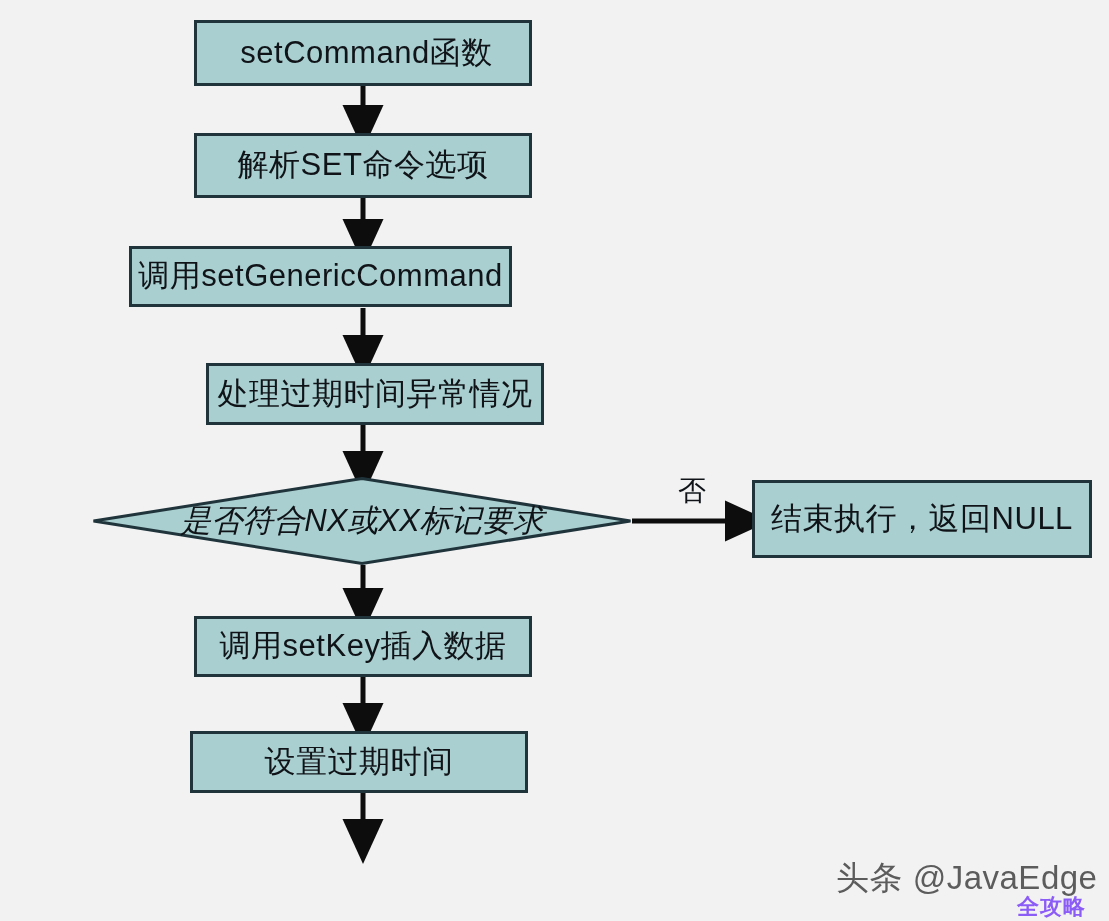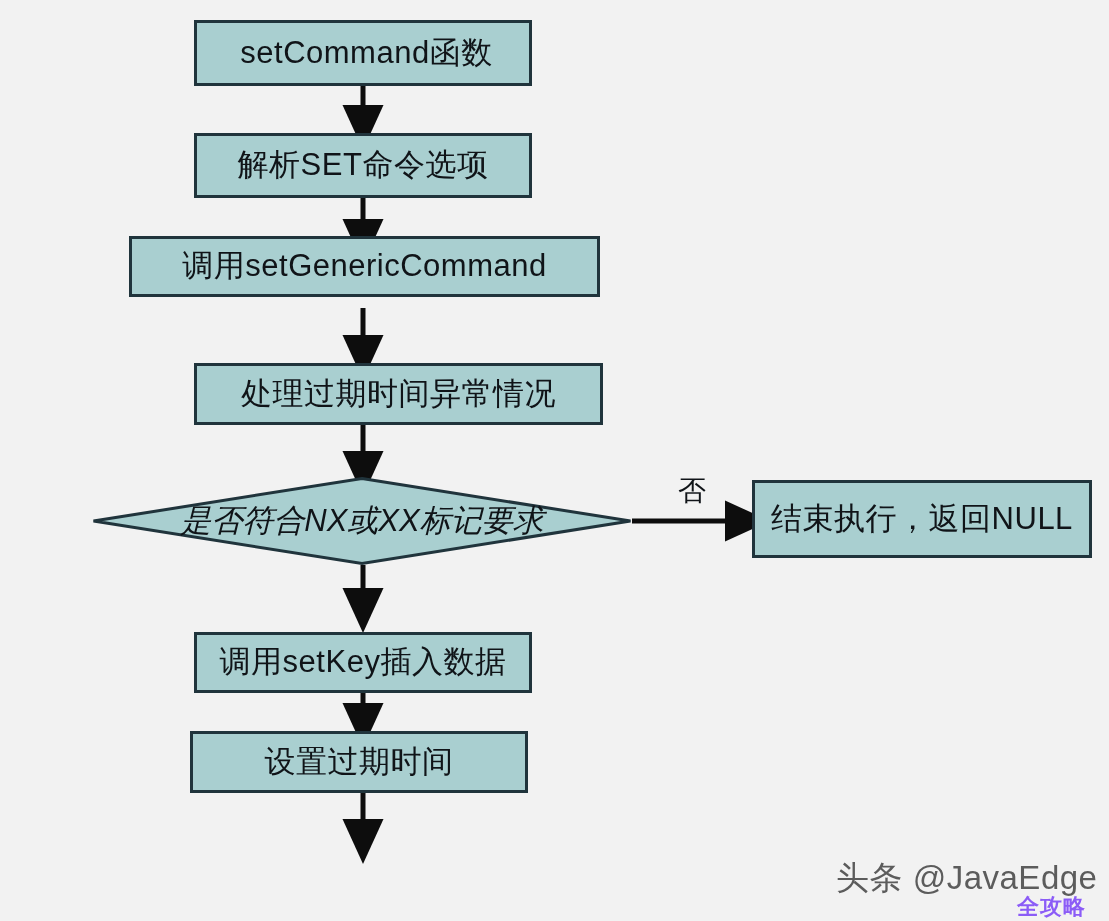--- a/index.html
+++ b/index.html
@@ -36,23 +36,23 @@
     letter-spacing: 0.5px;
     white-space: nowrap;
   }
   .node .label {
     display: block;
     transform: translateY(-1px);
   }
   
   #node-setcommand   { left: 194px; top: 20px;  width: 338px; height: 66px; padding-left: 7px; }
   #node-parse-set    { left: 194px; top: 133px; width: 338px; height: 65px; }
-  #node-setgeneric   { left: 129px; top: 236px; width: 471px; height: 61px; }
-  #node-expire-error { left: 194px; top: 363px; width: 409px; height: 62px; }
-  #node-setkey       { left: 194px; top: 616px; width: 338px; height: 61px; margin-top: 16px; }
+  #node-setgeneric   { left: 129px; top: 246px; width: 383px; height: 61px; }
+  #node-expire-error { left: 206px; top: 363px; width: 338px; height: 62px; }
+  #node-setkey       { left: 194px; top: 616px; width: 338px; height: 61px; }
   #node-set-expire   { left: 190px; top: 731px; width: 338px; height: 62px; }
   #node-addreply     { left: 194px; top: 847px; width: 338px; height: 64px; }
   #node-return-null  { left: 752px; top: 480px; width: 340px; height: 78px; }
 
   
   #node-decision {
     position: absolute;
     left: 92px;
     top: 477px;
     width: 540px;

